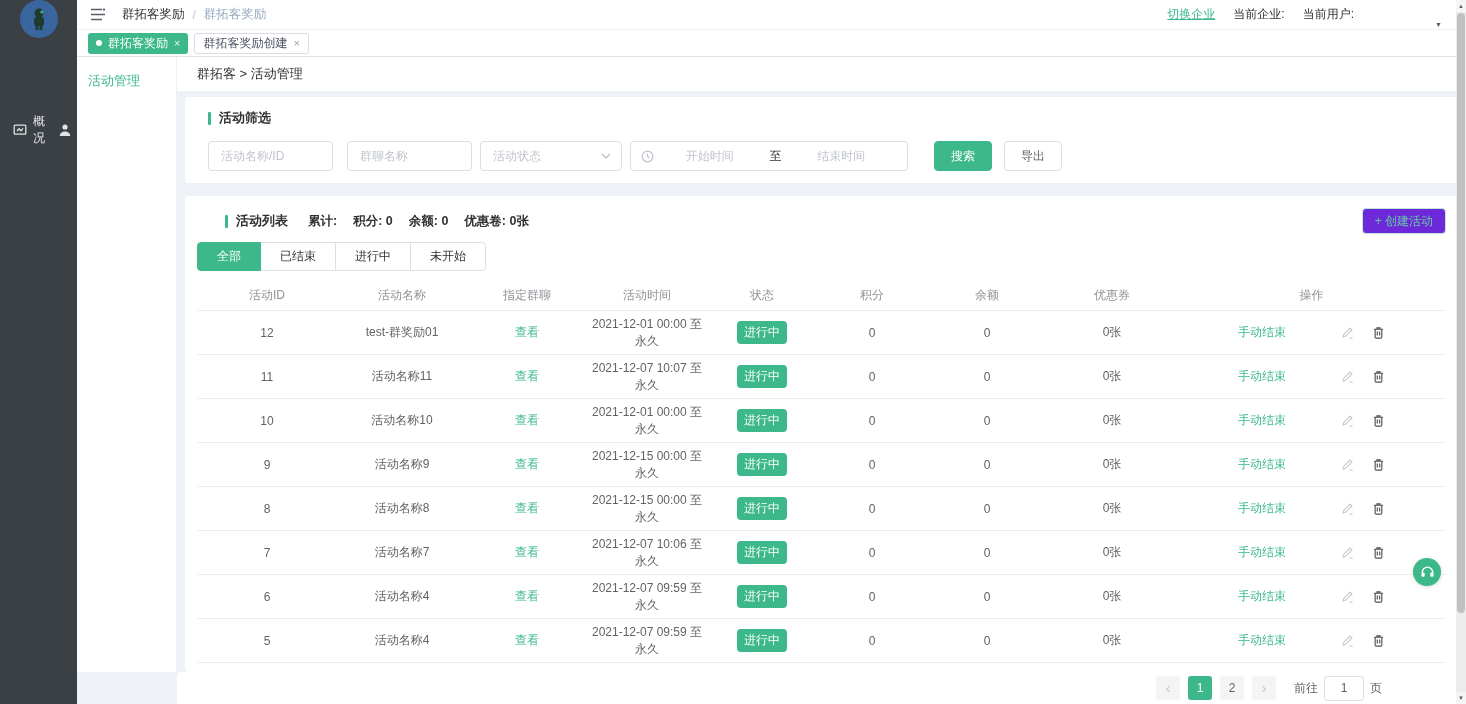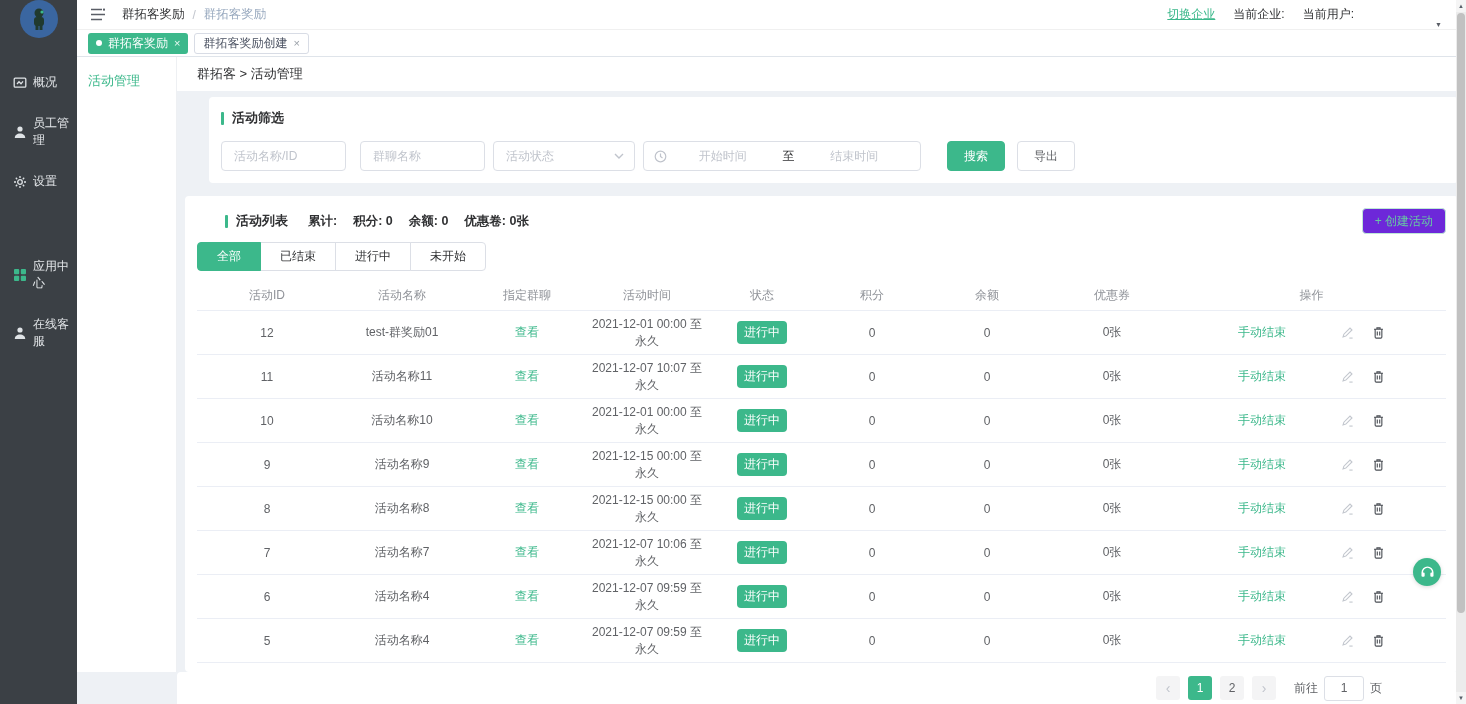--- a/index.html
+++ b/index.html
@@ -7,21 +7,21 @@
   body {
     font-family: "Liberation Sans", "DejaVu Sans", sans-serif;
     font-size: 12px; color: #303133; background:#eef1f5; overflow:hidden;
   }
   .app { position:relative; width:1466px; height:704px; display:flex; }
 
   
   .main-sidebar { width:77px; background:#3b4045; flex:0 0 77px; display:flex; flex-direction:column; }
   .logo { width:38px; height:38px; border-radius:50%; background:#3a66a0; margin:0 auto; position:relative; overflow:hidden; }
   .logo svg { position:absolute; left:9px; top:7px; }
-  .side-nav { margin-top:24px; display:flex; flex-direction:column; }
+  .side-nav { margin-top:24px; display:flex; flex-direction:row; }
   .side-item { display:flex; align-items:center; gap:6px; padding:12px 0 12px 13px; color:#e4e7ea; font-size:12px; cursor:pointer; }
   .side-item svg { flex:0 0 14px; }
   .side-group-gap { margin-top:44px; }
 
   
   .main-col { flex:1; display:flex; flex-direction:column; min-width:0; }
 
   
   .topbar { height:30px; background:#fff; border-bottom:1px solid #f0f0f0; display:flex; align-items:center; padding:0 112px 0 13px; position:relative; }
   .menu-btn { margin-right:16px; display:flex; align-items:center; cursor:pointer; }
@@ -47,21 +47,21 @@
   .sub-sidebar { width:100px; flex:0 0 100px; background:#fff; border-right:1px solid #eef0f3; height:calc(100% - 32px); }
   .sub-item { padding:15px 0 0 11px; color:#3cb88b; font-size:13px; cursor:pointer; }
 
   .content { flex:1; display:flex; flex-direction:column; min-width:0; }
   .page-crumb { height:34px; background:#fff; display:flex; align-items:center; padding-left:20px; font-size:13px; color:#303133; }
   .content-body { flex:1; padding:6px 8px 0 8px; display:flex; flex-direction:column; min-height:0; }
 
   .card { background:#fff; border-radius:4px; }
 
   
-  .filter-card { height:86px; padding:12px 12px 14px;margin-left:24px; }
+  .filter-card { height:86px; padding:12px 23px 14px; }
   .sec-title { display:flex; align-items:center; gap:8px; font-size:13px; font-weight:bold; color:#303133; }
   .green-bar { width:3px; height:13px; background:#3cb88b; border-radius:1px; }
   .filter-row { margin-top:14px; display:flex; align-items:center; gap:14px; }
   .f-input { width:125px; height:30px; border:1px solid #dcdfe6; border-radius:4px; padding:0 12px; font-size:12px; color:#606266; font-family:inherit; }
   .f-input::placeholder { color:#c0c4cc; }
   .f-select { width:142px; height:30px; border:1px solid #dcdfe6; border-radius:4px; display:flex; align-items:center; justify-content:space-between; padding:0 10px 0 12px; color:#c0c4cc; cursor:pointer; background:#fff; margin-left:-6px; }
   .f-range { width:278px; height:30px; border:1px solid #dcdfe6; border-radius:4px; display:flex; align-items:center; padding:0 10px; background:#fff; margin-left:-6px; cursor:text; }
   .f-range .ph { flex:1; text-align:center; color:#c0c4cc; }
   .f-range .to { color:#303133; padding:0 4px; }
   .btn { height:30px; border-radius:4px; font-size:12px; padding:0 16px; cursor:pointer; border:1px solid transparent; font-family:inherit; }

